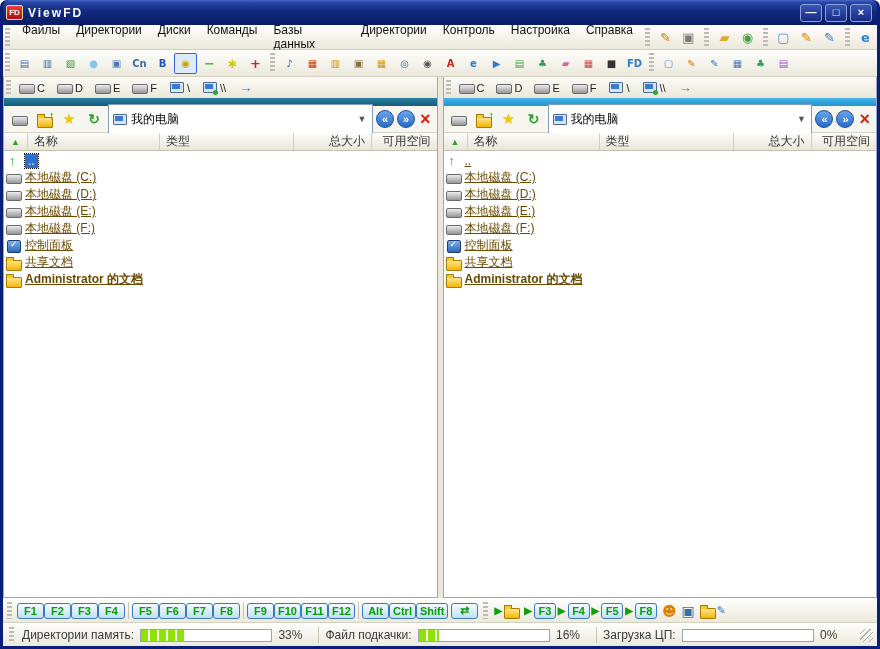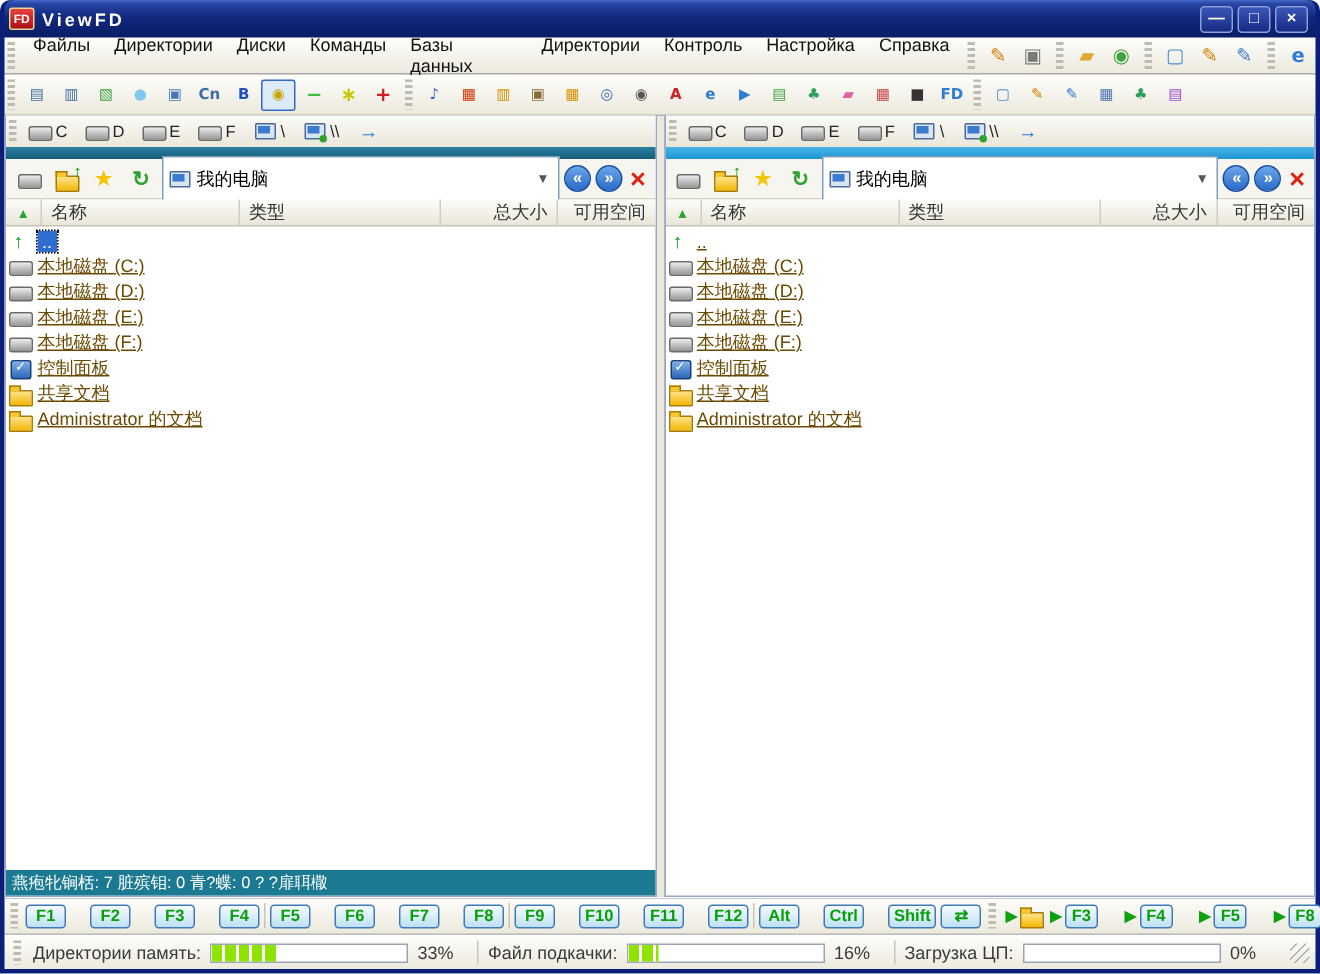--- a/index.html
+++ b/index.html
@@ -46,21 +46,21 @@
   
   .colhdr{height:18px;flex:none;display:flex;background:linear-gradient(180deg,#FCFCFA,#E9E6D8);border-bottom:1px solid #C6C2B2;color:#333}
   .hc{display:flex;align-items:center;padding:0 6px;border-right:1px solid #D2CEC0;overflow:hidden;white-space:nowrap}
   .hc.right{justify-content:flex-end}
   .hc.sort{width:24px;flex:none;color:#2FA32F;font-size:9px;justify-content:center}
   .hc.c0{width:132px}.hc.c1{width:134px}.hc.c2{width:78px}.hc.c3{flex:1;border-right:none}
   
   .list{flex:1;overflow:hidden;padding-top:1px}
   .row{height:17px;display:flex;align-items:center;gap:4px;padding:0 2px;cursor:default}
   .flabel{color:#6B4A00;text-decoration:underline;white-space:nowrap}
-  .row.bold .flabel{font-weight:normal}
+  .row.bold .flabel{font-weight:bold}
   .row.selected .flabel{background:#2E6ECF;color:#fff;outline:1px dotted #000;text-decoration:none;padding:0 3px}
   .fic{display:inline-block;width:15px;height:13px;position:relative;flex:none}
   [data-name="drive-icon"]::before,[data-name="drive-root-icon"]::before{content:"";position:absolute;left:0;top:3px;width:14px;height:8px;
     background:linear-gradient(180deg,#EDEDED,#969696);border:1px solid #6A6A6A;border-radius:2px}
   [data-name="up-icon"]::before{content:"↑";color:#0FA00F;font-weight:bold;font-size:13px;line-height:13px;position:absolute;left:3px}
   [data-name="folder-icon"]::before,[data-name="up-folder-icon"]::before{content:"";position:absolute;left:0;top:4px;width:14px;height:9px;
     background:linear-gradient(180deg,#FFE38A,#F2B705);border:1px solid #A97B00;border-radius:1px}
   [data-name="folder-icon"]::after,[data-name="up-folder-icon"]::after{content:"";position:absolute;left:0;top:1px;width:6px;height:3px;
     background:#F5C832;border:1px solid #A97B00;border-bottom:none}
   [data-name="up-folder-icon"] .ovl{position:absolute;right:-3px;top:-4px;color:#0A9A0A;font-weight:bold;font-size:11px;z-index:2}
@@ -72,21 +72,21 @@
   [data-name="computer-icon"]::after,[data-name="my-computer-icon"]::after,[data-name="network-icon"]::after{content:"";position:absolute;
     left:3px;top:3px;width:8px;height:5px;background:#3A7AD0}
   [data-name="network-icon"] .ovl{position:absolute;right:-1px;bottom:-1px;width:5px;height:5px;background:#2FA32F;border-radius:50%;z-index:2}
   [data-name="go-icon"]::before{content:"→";color:#2E7DD1;font-weight:bold;font-size:13px;position:absolute;left:1px;top:-1px}
   
   .pstatus{height:17px;flex:none;display:flex;align-items:center;padding:0 4px;color:#fff;font-size:11px;white-space:nowrap;overflow:hidden}
   .pstatus.inactive{background:#1B7A91}
   .pstatus.active{background:#1F9CD9}
   
   .fkeybar{height:25px;gap:3px;padding:0 2px;border-top:1px solid #fff}
-  .fkgroup,.actgroup{display:flex;gap:16px;}
+  .fkgroup,.actgroup{display:flex;gap:0;}
   .fk,.badge{min-width:27px;height:16px;border:1px solid #3F7AB8;border-radius:3px;display:flex;align-items:center;justify-content:center;
     color:#089F08;font-size:11px;font-weight:bold;background:linear-gradient(180deg,#F5FBFF,#BFE0F4);cursor:default;padding:0 3px}
   .badge{min-width:22px}
   .abtn{display:flex;align-items:center;gap:2px;border:none;background:transparent;cursor:default;padding:0 1px}
   .garrow{color:#0FA00F;font-size:10px;font-weight:bold}
   .aglyph{font-size:13px;font-weight:bold;font-family:"DejaVu Sans",sans-serif}
   
   .bottombar{height:23px;gap:6px;padding:0 4px;border-top:1px solid #fff;border-bottom:none}
   .blabel{color:#3A3A3A;white-space:nowrap}
   .meterbar{height:13px;border:1px solid #9AA5B1;background:#fff;flex:1;max-width:138px;min-width:90px}
@@ -298,23 +298,20 @@
         </div>
           <div class="row" data-name="item-shared-docs">
           <span class="fic" data-name="folder-icon"><span class="ovl"></span></span>
           <span class="flabel" data-name="item-label">共享文档</span>
         </div>
           <div class="row bold" data-name="item-admin-docs">
           <span class="fic" data-name="folder-icon"><span class="ovl"></span></span>
           <span class="flabel" data-name="item-label">Administrator 的文档</span>
         </div>
         </div>
-      <div class="pstatus inactive" data-name="left-status-bar">
-        <span data-name="left-status-text">燕疱牝锏栝: 7   脏殡钼: 0   青?蝶: 0 ?    ?扉聑橵</span>
-      </div>
     </div>
 
     <div class="divider" data-name="pane-divider"></div>
 
     <div class="pane" data-name="right-pane">
       <div class="drivebar" data-name="right-drive-bar">
         <span class="grip" data-name="toolbar-grip"></span>
         <div class="tbgroup" data-name="right-drive-buttons">
 
         <button class="drv" data-name="drive-c-button">

